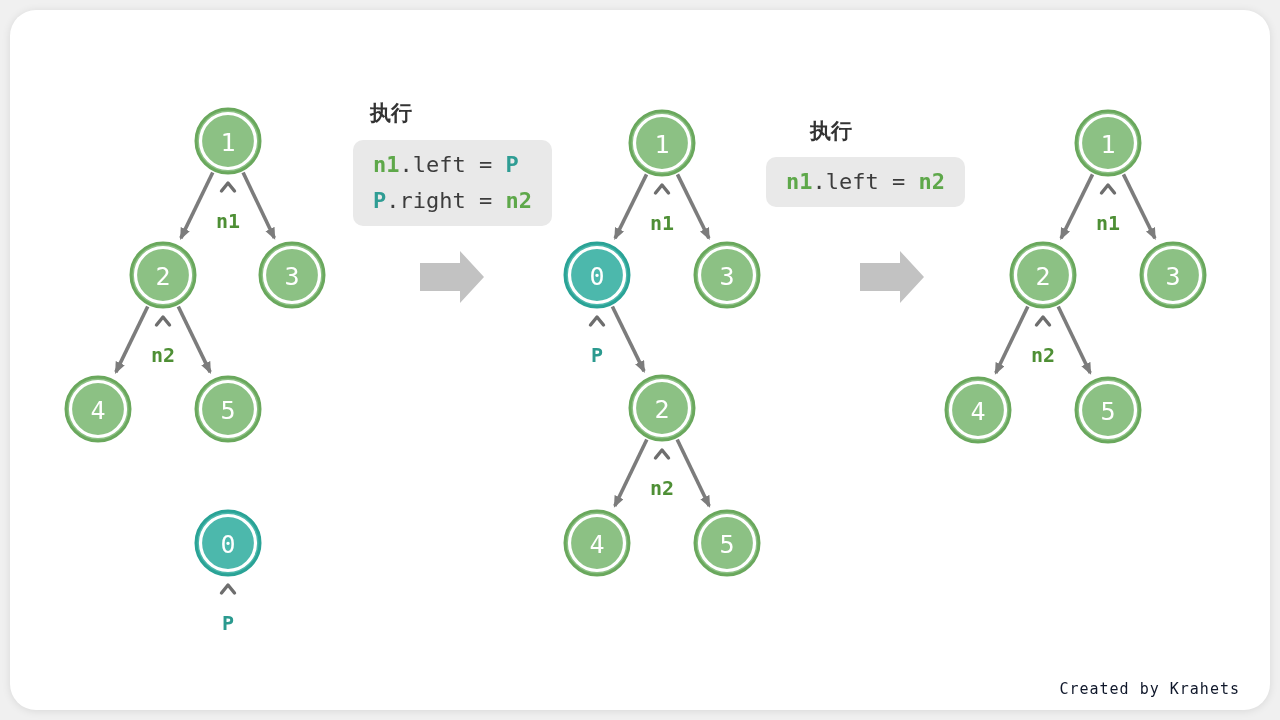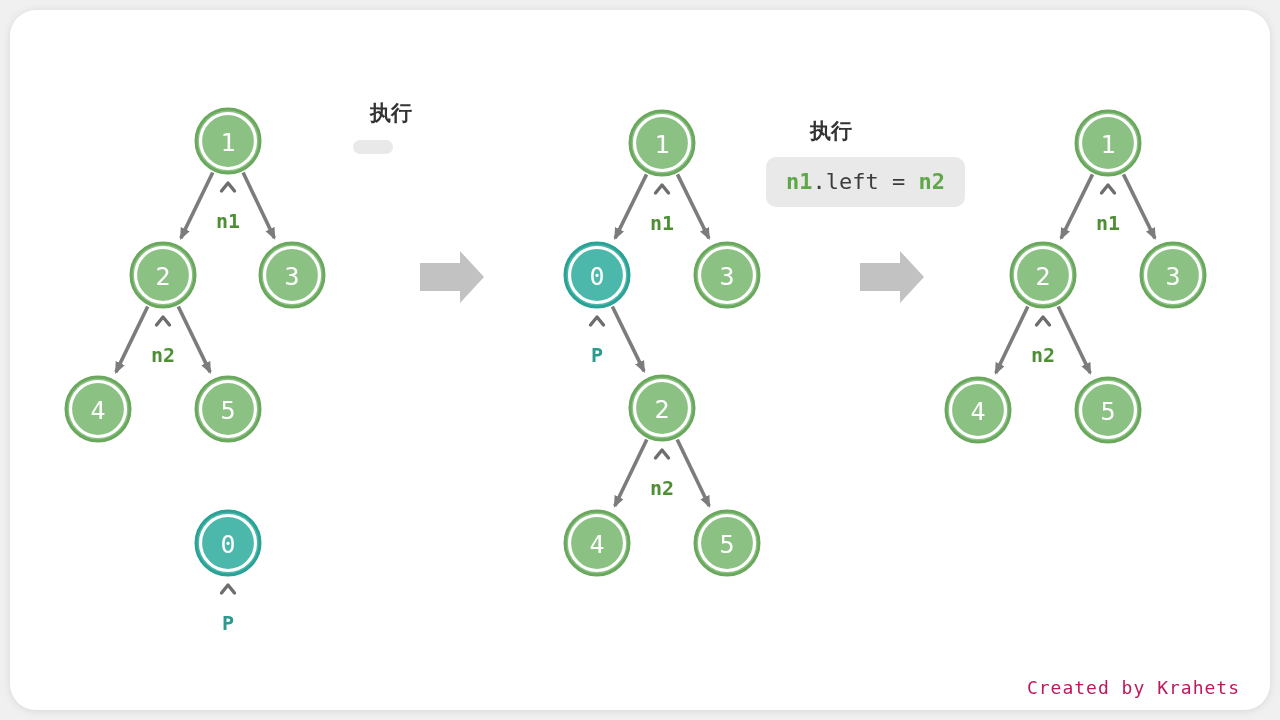--- a/index.html
+++ b/index.html
@@ -20,21 +20,21 @@
   }
   .codebox{
     position:absolute;background:#e9e9e9;border-radius:10px;
     padding:7px 20px;font-size:22px;line-height:36px;
     color:#3c3c3c;white-space:pre;
   }
   .codebox .tok-green{color:#5ea84a;font-weight:bold;}
   .codebox .tok-teal{color:#2f9d94;font-weight:bold;}
   .watermark{
     position:absolute;right:40px;bottom:22px;
-    font-size:18px;letter-spacing:1px;color:#be185d;
+    font-size:15px;letter-spacing:1px;color:#0f172a;
   }
   svg{position:absolute;left:0;top:0;}
 </style>
 </head>
 <body>
 
 <div class="card"></div>
 
 <svg id="diagram-svg" width="1280" height="720">
     <defs>
@@ -160,18 +160,18 @@
       </g>
       <g>
         <circle cx="1108" cy="410" r="32" fill="#8cc184" stroke="#6aa85d" stroke-width="3"></circle>
         <circle cx="1108" cy="410" r="27.5" fill="none" stroke="#ffffff" stroke-width="3.2"></circle>
         <text x="1108" y="411" text-anchor="middle" dominant-baseline="central" font-family="&quot;DejaVu Sans Mono&quot;,&quot;Liberation Mono&quot;,monospace" font-size="25" fill="#ffffff">5</text>
       </g>
     </g>
   </svg>
 
 <div class="caption" style="left:370px;top:99px">执行</div>
-<div class="codebox" id="codebox-0" style="left:353px;top:140px"></div>
+<div class="codebox" id="codebox-0" style="left:353px;top:140px"><div><span class="tok-green">n1</span><span>.left = </span><span class="tok-teal">P</span></div><div><span class="tok-teal">P</span><span>.right = </span><span class="tok-green">n2</span></div></div>
 
 <div class="caption" style="left:810px;top:117px">执行</div>
 <div class="codebox" id="codebox-1" style="left:766px;top:157px"><div><span class="tok-green">n1</span><span>.left = </span><span class="tok-green">n2</span></div></div>
 
 <div class="watermark">Created by Krahets</div>
 
 </body></html>

